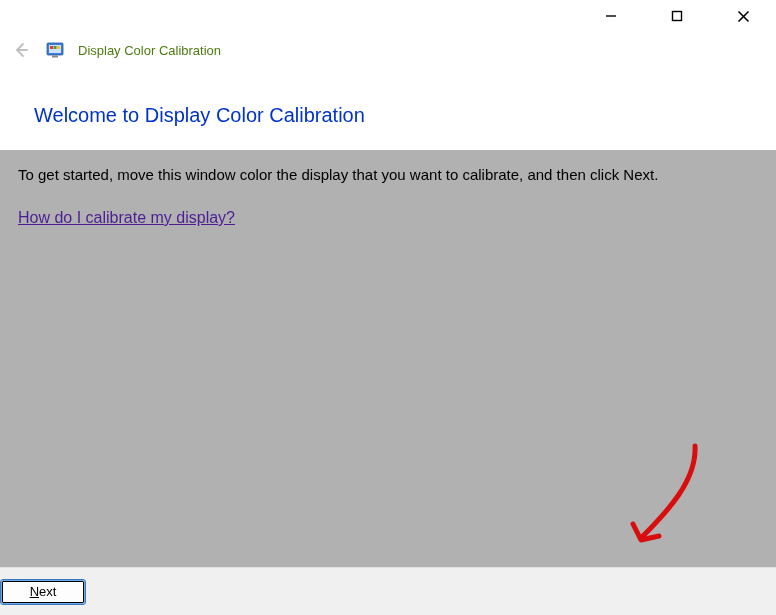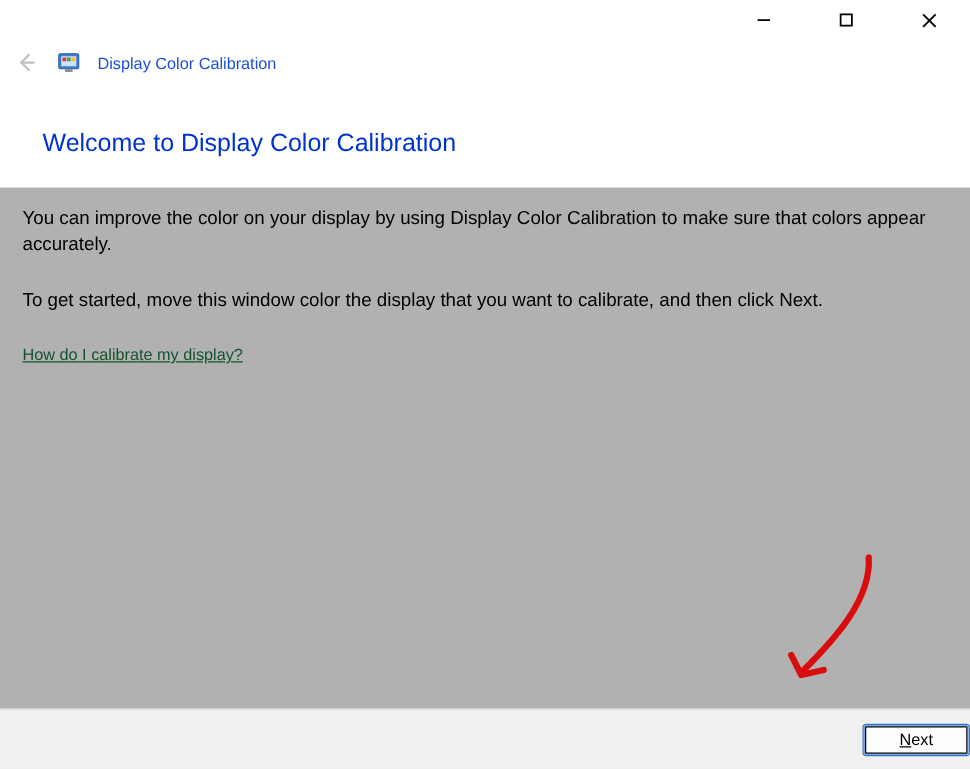--- a/index.html
+++ b/index.html
@@ -48,21 +48,21 @@
     }
     .app-icon {
       width: 18px;
       height: 18px;
       display: flex;
       align-items: center;
       justify-content: center;
     }
     .app-title {
       font-size: 13px;
-      color: #1d4ed8;
+      color: #4d7c0f;
     }
     .heading-area {
       padding: 36px 0 12px 34px;
     }
     .heading {
       font-size: 20px;
       color: #0033cc;
       font-weight: 400;
     }
     .content-area {
@@ -74,35 +74,34 @@
       bottom: 48px;
       left: 0;
     }
     .content-area p {
       font-size: 15px;
       color: #000;
       line-height: 1.4;
       margin-bottom: 24px;
     }
     .help-link {
-      font-size: 13px;
-      color: #14532d;
+      font-size: 16px;
+      color: #4c1d95;
       text-decoration: underline;
       cursor: pointer;
     }
     .footer {
       position: absolute;
       bottom: 0;
       left: 0;
       width: 100%;
       height: 48px;
       background: #f0f0f0;
       border-top: 1px solid #e0e0e0;
       display: flex;
-      justify-content: flex-end;
       align-items: center;
       gap: 16px;
     }
     .dlg-btn {
       min-width: 86px;
       height: 26px;
       background: #fdfdfd;
       border: 1px solid #b0b0b0;
       border-radius: 3px;
       font-family: inherit;
@@ -168,21 +167,20 @@
     </svg>
   </div>
   <div class="app-title">Display Color Calibration</div>
 </div>
 
 <div class="heading-area">
   <div class="heading">Welcome to Display Color Calibration</div>
 </div>
 
 <div class="content-area">
-  <p>You can improve the color on your display by using Display Color Calibration to make sure that colors appear accurately.</p>
   <p>To get started, move this window color the display that you want to calibrate, and then click Next.</p>
   <a class="help-link">How do I calibrate my display?</a>
 </div>
 
 <svg class="arrow-annotation" width="90" height="120" viewBox="0 0 90 120">
   <path d="M68 6 C 70 40, 40 72, 16 96" stroke="#d90d0d" stroke-width="5" fill="none" stroke-linecap="round"></path>
   <path d="M6 84 L14 100 L32 96" stroke="#d90d0d" stroke-width="5" fill="none" stroke-linecap="round" stroke-linejoin="round"></path>
 </svg>
 
 <div class="footer">

